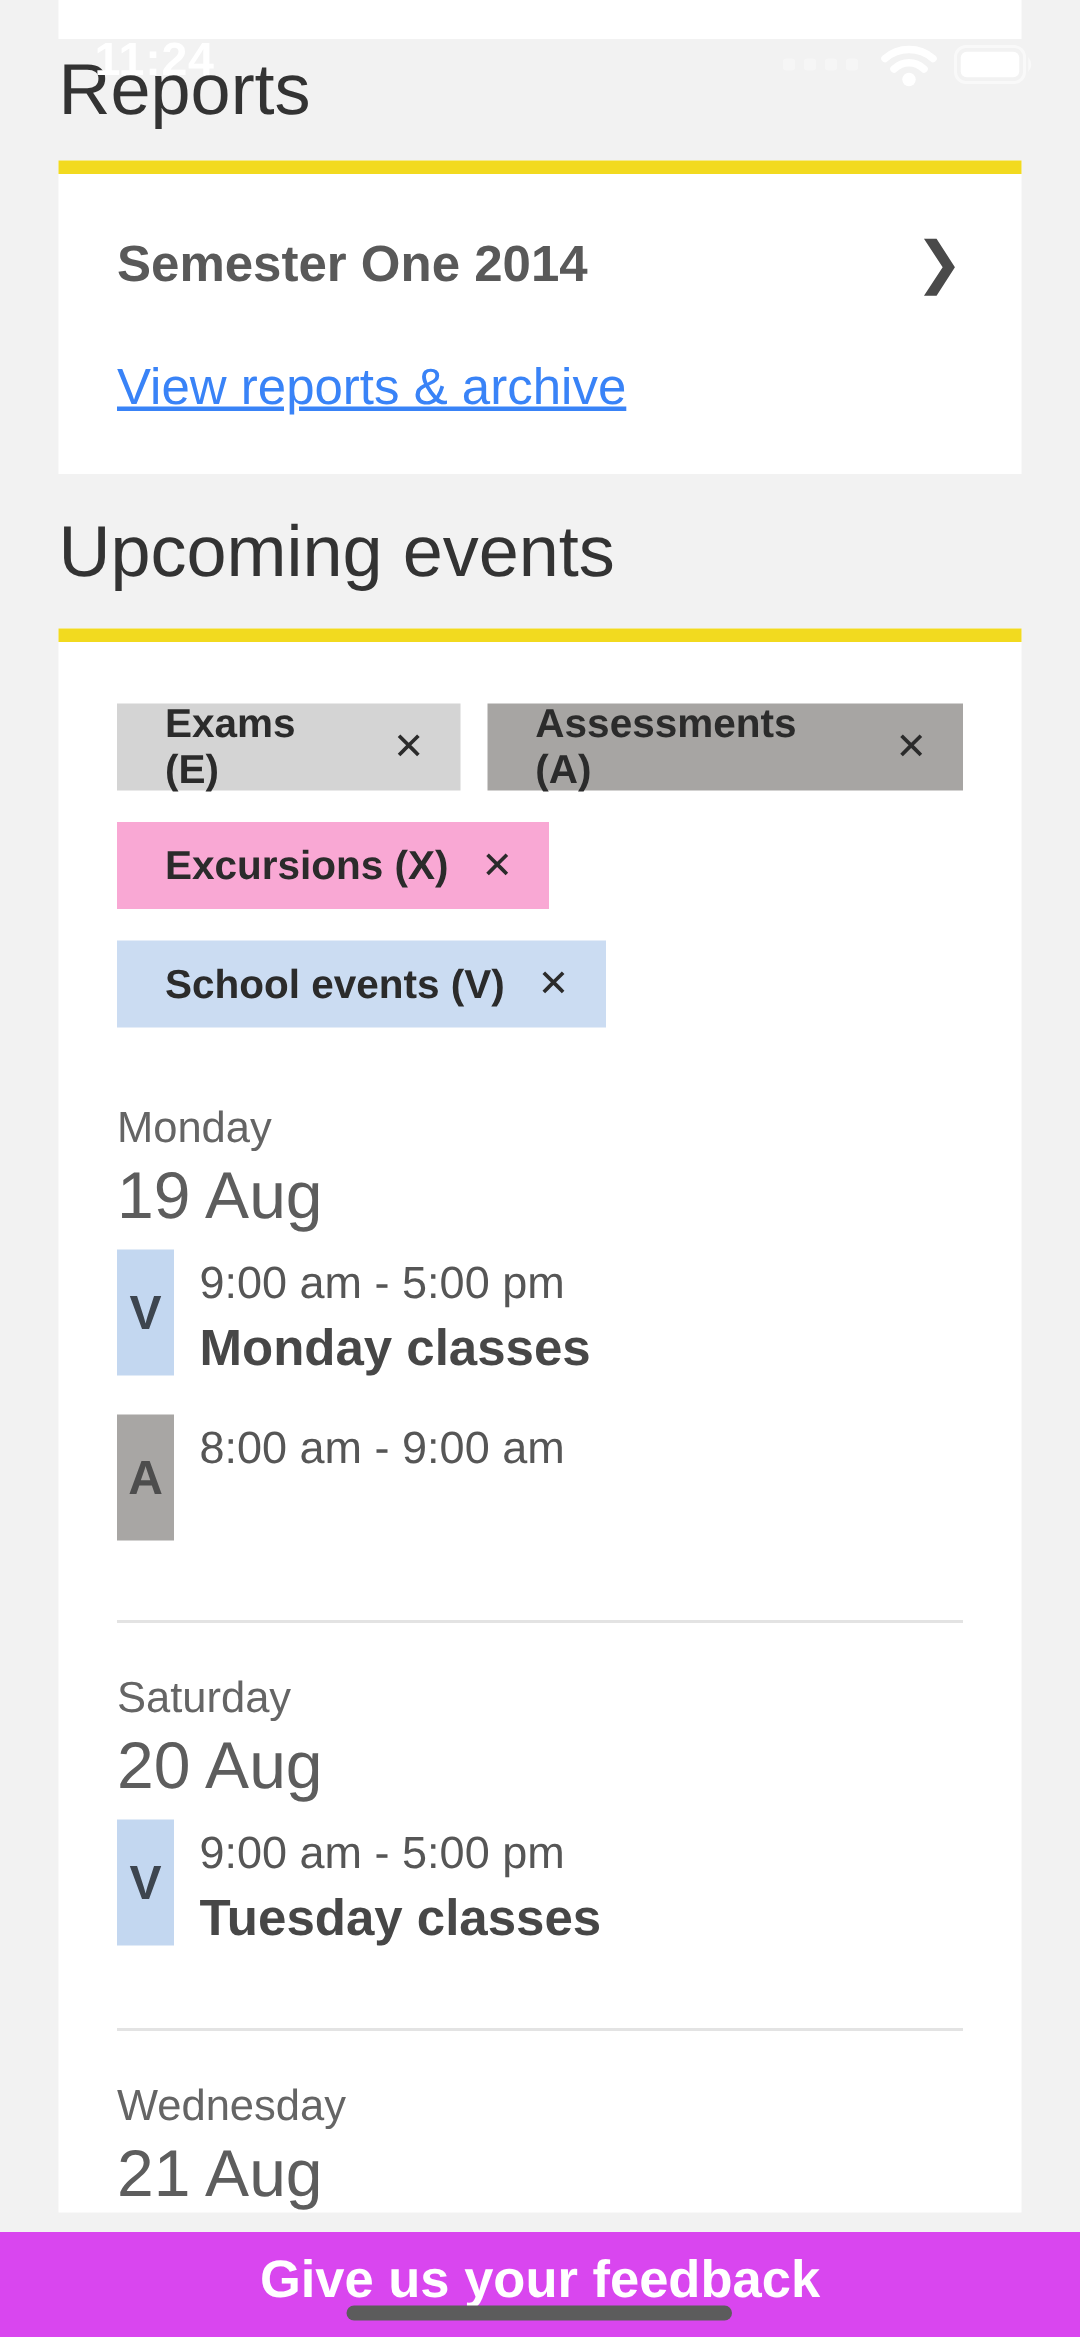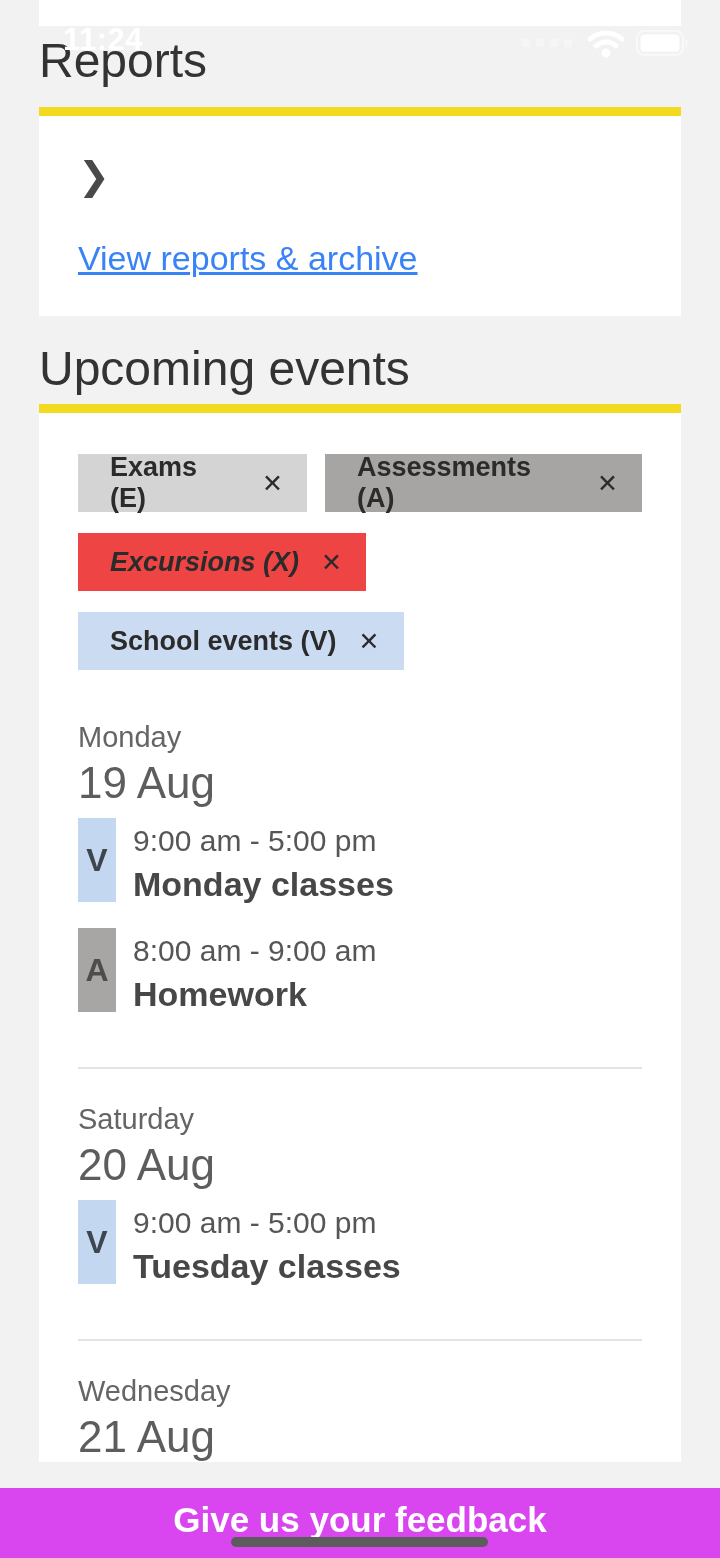--- a/index.html
+++ b/index.html
@@ -21,21 +21,21 @@
   #reports-heading { margin-top:34px; }
   #events-heading { margin-top:26px; }
 
   .panel { background:#ffffff; border-top:9px solid #f2da1f; }
   .reports-panel { margin-top:19px; padding:42px 39px 40px 39px; }
   .sem-row { display:flex; justify-content:space-between; align-items:center; cursor:pointer; }
   .sem-title { font-size:34px; font-weight:700; color:#595959; line-height:36px; }
   .chevron { font-size:38px; color:#4a4a4a; font-weight:700; line-height:36px; }
   .reports-link { display:inline-block; margin-top:46px; font-size:34px; line-height:36px; color:#3983f7; text-decoration:underline; cursor:pointer; }
 
-  .events-panel { margin-top:8px; padding:41px 39px 0 39px; min-height:1044px; }
+  .events-panel { margin-top:23px; padding:41px 39px 0 39px; min-height:1044px; }
   .filter-row { display:flex; gap:18px; margin-bottom:21px; }
   .chip { display:inline-flex; align-items:center; height:58px; padding:0 24px 0 32px; cursor:pointer; }
   .chip-label { font-size:27px; font-weight:700; color:#2b2b2b; }
   .chip-close { margin-left:22px; font-size:25px; font-weight:400; color:#2b2b2b; line-height:25px; }
 
   .days { margin-top:50px; }
   .day-label { font-size:29px; color:#656565; line-height:34px; }
   .day-date { font-size:44px; color:#5d5d5d; line-height:50px; margin-top:4px; }
   .event-row { display:flex; margin-top:10px; }
   .event-row + .event-row { margin-top:24px; }
@@ -78,20 +78,21 @@
       </svg>
     </span>
   </div>
 
   <div class="content">
 
     <h1 class="page-h" id="reports-heading">Reports</h1>
 
     <section class="panel reports-panel">
       <div class="sem-row">
+        <span class="sem-title">Semester One 2014</span>
         <span class="chevron">❯</span>
       </div>
       <a class="reports-link" href="#">View reports &amp; archive</a>
     </section>
 
     <h1 class="page-h" id="events-heading">Upcoming events</h1>
 
     <section class="panel events-panel">
 
       <div class="filters">
@@ -99,21 +100,21 @@
           <span class="chip" style="background: rgb(212, 212, 212);">
             <span class="chip-label">Exams (E)</span>
             <span class="chip-close">✕</span>
           </span>
           <span class="chip" style="background: rgb(167, 165, 163);">
             <span class="chip-label">Assessments (A)</span>
             <span class="chip-close">✕</span>
           </span>
         </div>
         <div class="filter-row">
-          <span class="chip" style="background: #ef4444; font-style: italic;">
+          <span class="chip" style="background: #f9a8d4;">
             <span class="chip-label">Excursions (X)</span>
             <span class="chip-close">✕</span>
           </span>
         </div>
         <div class="filter-row">
           <span class="chip" style="background: rgb(203, 220, 242);">
             <span class="chip-label">School events (V)</span>
             <span class="chip-close">✕</span>
           </span>
         </div>
@@ -128,21 +129,20 @@
             <span class="badge" style="background: rgb(195, 215, 240); color: rgb(61, 69, 79);">V</span>
             <span class="event-text">
               <div class="event-time">9:00 am - 5:00 pm</div>
               <div class="event-title">Monday classes</div>
             </span>
           </div>
           <div class="event-row">
             <span class="badge" style="background: rgb(168, 166, 164); color: rgb(77, 77, 77);">A</span>
             <span class="event-text">
               <div class="event-time">8:00 am - 9:00 am</div>
-              <div class="event-title">Homework</div>
             </span>
           </div>
           <hr class="day-divider">
         </div>
 
         <div class="day-group">
           <div class="day-label">Saturday</div>
           <div class="day-date">20 Aug</div>
           <div class="event-row">
             <span class="badge" style="background: rgb(195, 215, 240); color: rgb(61, 69, 79);">V</span>

